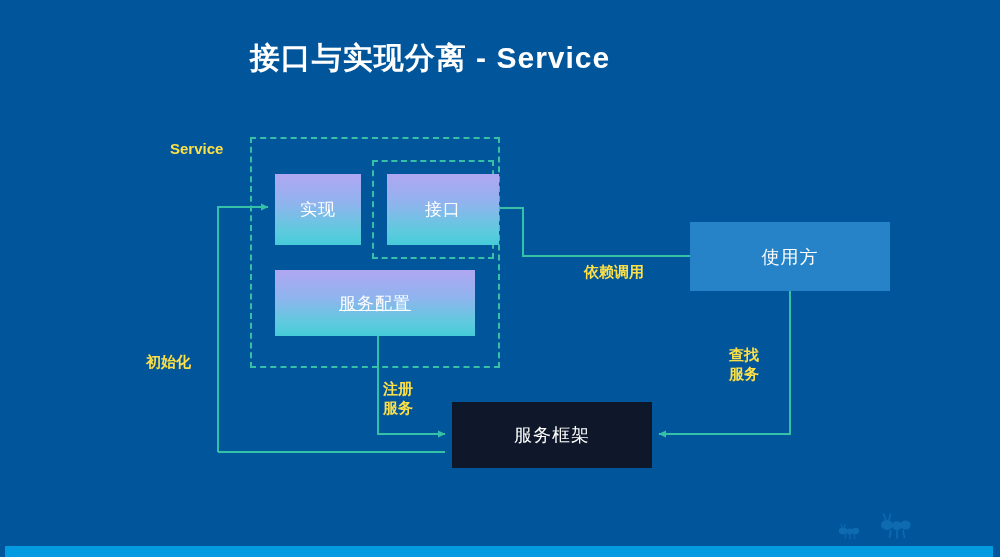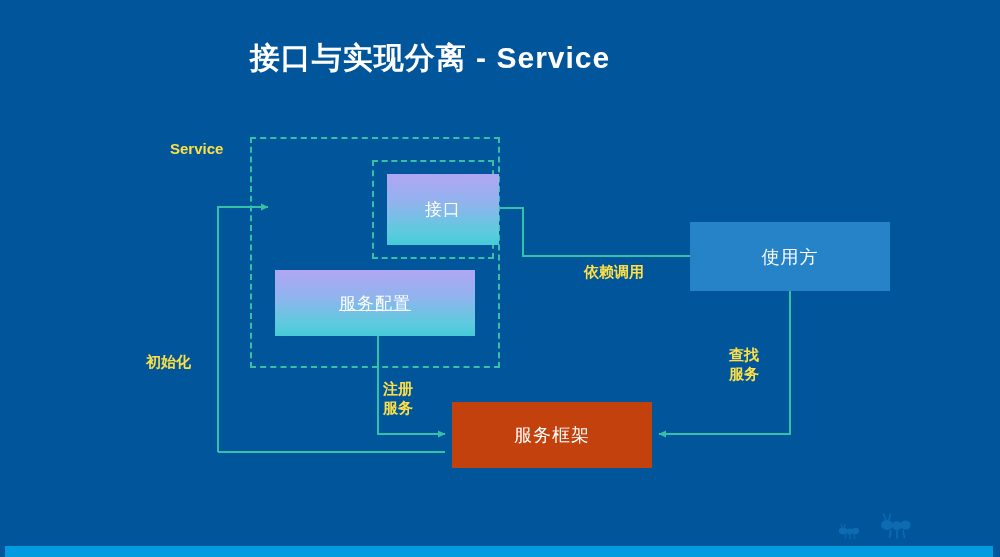--- a/index.html
+++ b/index.html
@@ -93,21 +93,21 @@
   .solidbox {
     position: absolute;
     display: flex;
     align-items: center;
     justify-content: center;
     color: #ffffff;
     font-size: 18px;
     letter-spacing: 1px;
   }
   #box-consumer  { left: 690px; top: 222px; width: 200px; height: 69px; background: #2683c8; }
-  #box-framework { left: 452px; top: 402px; width: 200px; height: 66px; background: #c2410c; font-family: Liberation Mono, monospace; }
+  #box-framework { left: 452px; top: 402px; width: 200px; height: 66px; background: #0f172a; font-family: Liberation Mono, monospace; }
 
   
   #bottom-bar {
     position: absolute;
     left: 5px;
     top: 546px;
     width: 988px;
     height: 11px;
     background: #029ae0;
   }
@@ -147,20 +147,23 @@
     </g>
 
     <g>
       <path d="M790,291 L790,434 L659,434" fill="none" stroke="#35c0a8" stroke-width="2" marker-end="url(#arrowhead)"></path>
     </g>
   </svg>
 
   <div class="dashgroup" id="service-group"></div>
   <div class="dashgroup" id="interface-group"></div>
 
+  <div class="gradcard" id="card-impl">
+    <span>实现</span>
+  </div>
 
   <div class="gradcard" id="card-iface">
     <span>接口</span>
   </div>
 
   <div class="gradcard" id="card-config">
     <span>服务配置</span>
   </div>
 
   <div class="solidbox" id="box-consumer">

